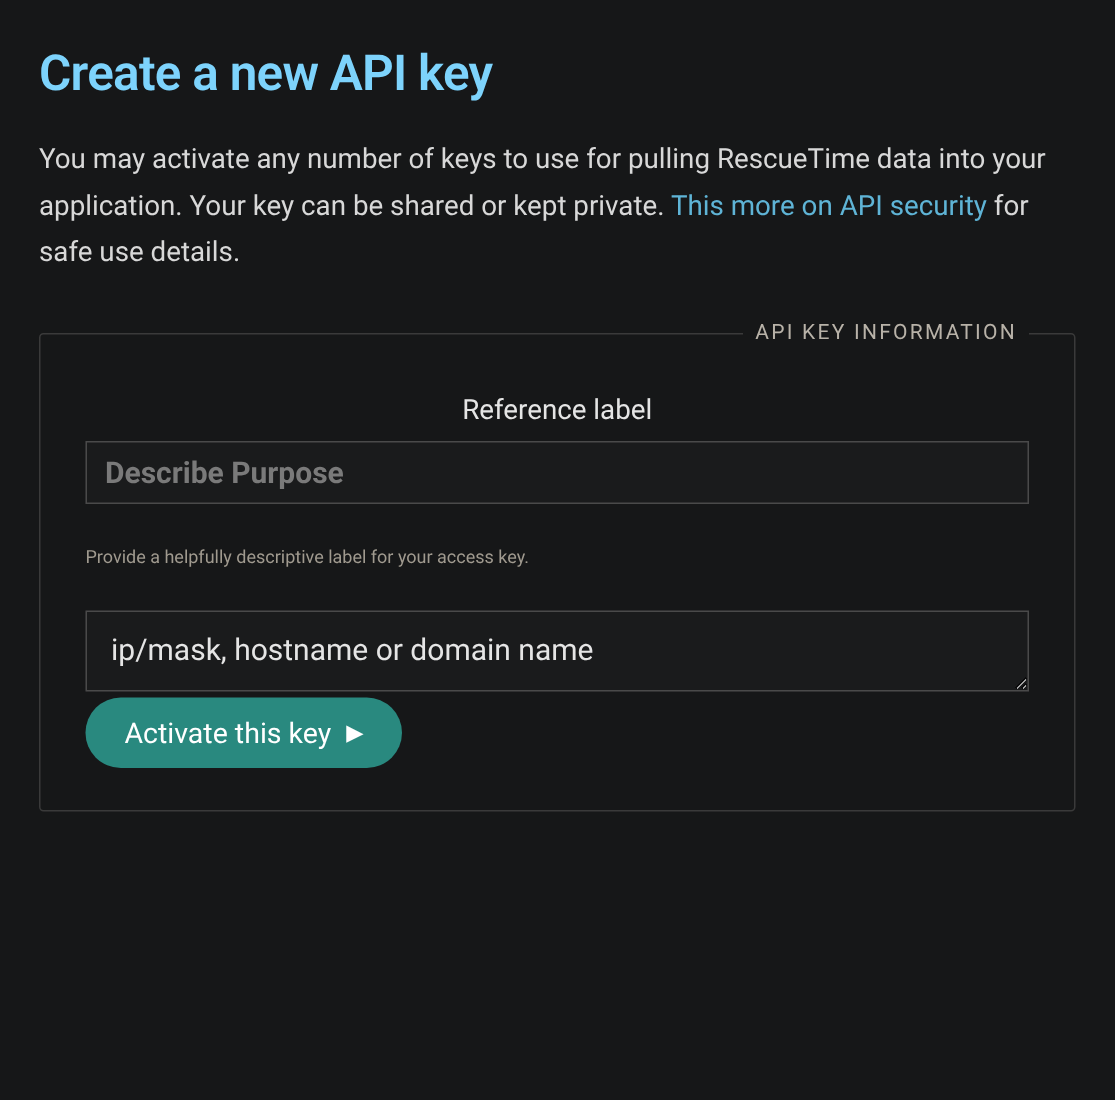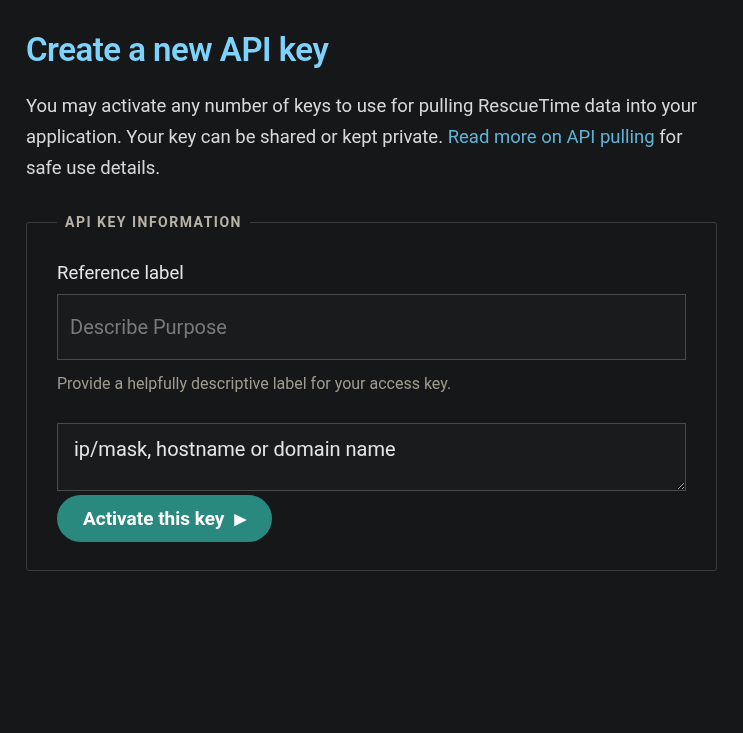--- a/index.html
+++ b/index.html
@@ -34,94 +34,97 @@
       text-decoration: none;
     }
     fieldset {
       border: 1px solid #3a3a3a;
       border-radius: 3px;
       padding: 24px 30px 28px 30px;
       margin: 0;
     }
     legend {
       font-size: 14px;
-      font-weight: 700;
+      font-weight: 400;
       letter-spacing: 1.5px;
       color: #b8b2a8;
       padding: 0 8px;
       margin-left: 0px;
+      text-align: right;
     }
     .field-label {
       display: block;
       font-size: 18.5px;
       color: #e5e5e5;
       margin-bottom: 10px;
       margin-top: 8px;
+      text-align: center;
     }
     .text-input {
       width: 100%;
       background-color: #1a1b1c;
       border: 1px solid #4a4a4a;
       color: #84cc16;
       font-size: 20px;
-      padding: 20px 12px;
+      padding: 8px 12px;
       font-family: inherit;
       outline: none;
+      font-weight: bold;
     }
     .text-input::placeholder {
       color: #7a7a7a;
     }
     .textarea-input {
       width: 100%;
       background-color: #1a1b1c;
       border: 1px solid #4a4a4a;
       color: #e5e5e5;
       font-size: 20px;
       padding: 12px 16px;
       font-family: inherit;
       outline: none;
       resize: both;
-      height: 68px;
+      height: 54px;
       line-height: 1.3;
     }
     .help-text {
-      font-size: 16px;
+      font-size: 12px;
       color: #a09a8f;
-      margin-top: 12px;
+      margin-top: 26px;
       margin-bottom: 26px;
       line-height: 1.55;
     }
     .help-text .examples {
       font-style: italic;
     }
     .activate-button {
       background-color: #29897f;
       color: #ffffff;
       border: none;
       border-radius: 999px;
       padding: 12px 26px;
       font-size: 19px;
-      font-weight: 700;
+      font-weight: 400;
       cursor: pointer;
       display: inline-flex;
       align-items: center;
       gap: 10px;
       font-family: inherit;
     }
     .activate-button .arrow {
       font-size: 15px;
     }
   </style>
 </head>
 <body>
 
 <h1 class="page-title">Create a new API key</h1>
 
 <p class="intro-text">
-  <span>You may activate any number of keys to use for pulling RescueTime data into your application. Your key can be shared or kept private. </span><a href="#">Read more on API pulling</a><span> for safe use details.</span>
+  <span>You may activate any number of keys to use for pulling RescueTime data into your application. Your key can be shared or kept private. </span><a href="#">This more on API security</a><span> for safe use details.</span>
 </p>
 
 <fieldset>
   <legend>API KEY INFORMATION</legend>
 
   <label class="field-label">Reference label</label>
   <input type="text" class="text-input" placeholder="Describe Purpose" style="">
   <p class="help-text">Provide a helpfully descriptive label for your access key.</p>
 
   <textarea class="textarea-input" spellcheck="false" style="">ip/mask, hostname or domain name</textarea>

